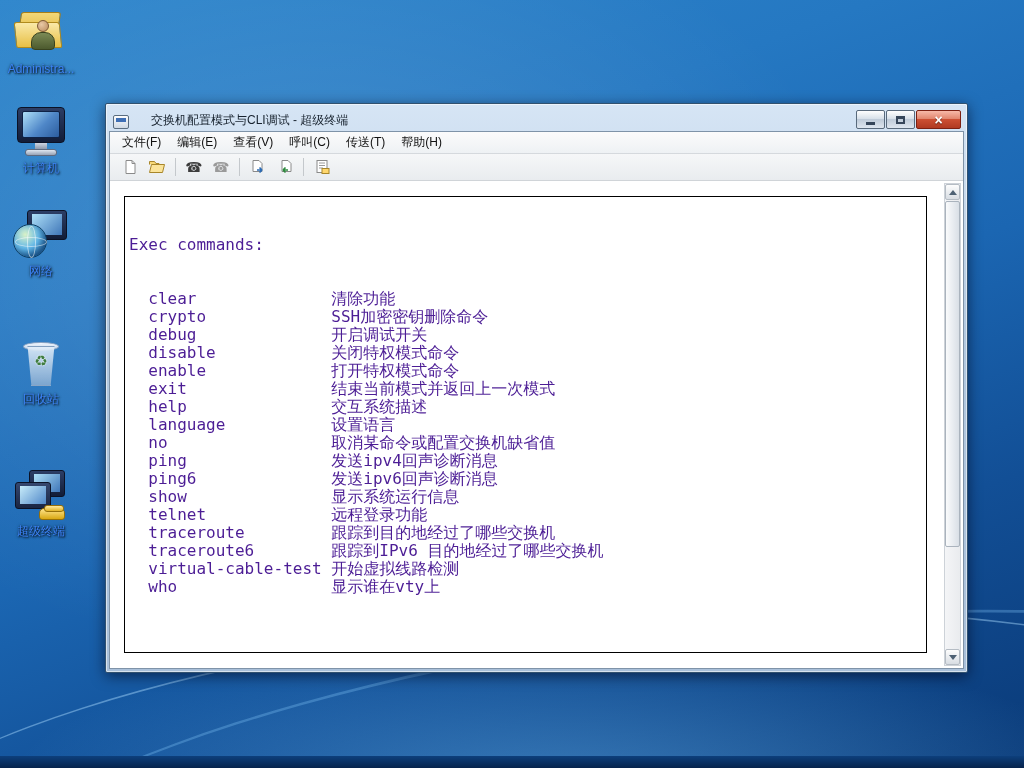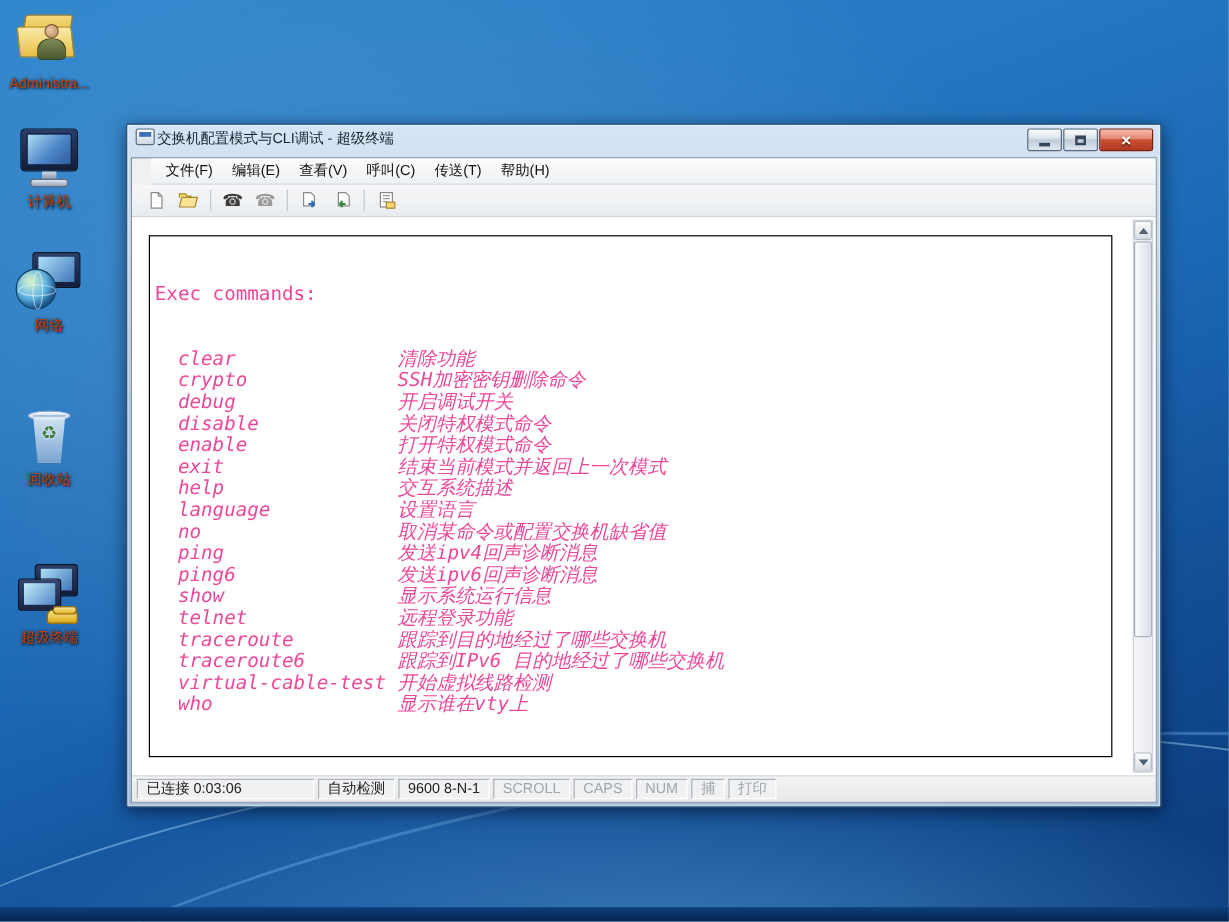--- a/index.html
+++ b/index.html
@@ -18,21 +18,21 @@
   .sw2 { left:-100px; bottom:-320px; width:1600px; height:460px;
          border-top:3px solid rgba(140,205,255,.30); transform:rotate(-7deg); }
   .bottom-glow { position:absolute; left:0; right:0; bottom:0; height:130px;
          background:radial-gradient(ellipse at 55% 115%, rgba(120,200,255,.40), transparent 70%); pointer-events:none; }
   .bottom-band { position:absolute; left:0; right:0; bottom:0; height:12px;
          background:linear-gradient(#0d3f7c,#06234c); pointer-events:none; }
 
   
   .desk-icon { position:absolute; width:74px; text-align:center; cursor:default; }
   .desk-icon .art { position:relative; width:56px; height:54px; margin:0 auto; }
-  .desk-icon .lbl { margin-top:2px; font-size:12px; color:#c2410c;
+  .desk-icon .lbl { margin-top:2px; font-size:12px; color:#3b82f6;
         text-shadow:1px 1px 2px rgba(0,0,0,.85), 0 0 3px rgba(0,0,0,.6); line-height:14px; }
 
   
   .folder-back  { position:absolute; left:6px; top:6px; width:40px; height:30px;
         background:linear-gradient(#f3d878,#dcae2f); border:1px solid #a87f17; border-radius:3px; transform:skewX(-8deg); }
   .folder-front { position:absolute; left:2px; top:16px; width:46px; height:26px;
         background:linear-gradient(#fae9a8,#e7bf45); border:1px solid #b08a1d; border-radius:3px 3px 2px 2px; transform:skewX(6deg); }
   .person-head  { position:absolute; left:24px; top:14px; width:12px; height:12px; border-radius:50%;
         background:radial-gradient(circle at 35% 35%, #e9c9a6, #b98a5c); border:1px solid #7d5836; }
   .person-body  { position:absolute; left:18px; top:26px; width:24px; height:18px; border-radius:10px 10px 4px 4px;
@@ -81,56 +81,56 @@
         background:linear-gradient(#ffe48a,#d9a814); border:1px solid #96700a; }
   .ht-phone::after { content:""; position:absolute; left:4px; top:-4px; width:18px; height:5px; border-radius:3px;
         background:linear-gradient(#ffe9a0,#e0b224); border:1px solid #96700a; }
 
   
   .window { position:absolute; left:105px; top:103px; width:863px; height:570px;
         border:1px solid #31516f; border-radius:2px; padding:3px;
         background:linear-gradient(#d6e5f5,#b3c9e0 40%,#a9c0da);
         box-shadow:0 3px 14px rgba(0,0,20,.55), inset 0 0 0 1px rgba(255,255,255,.55);
         display:flex; flex-direction:column; }
-  .titlebar { height:24px; display:flex; align-items:flex-start; padding:0 3px 2px 4px; gap:2px; }
+  .titlebar { height:24px; display:flex; align-items:flex-end; padding:0 3px 2px 4px; gap:22px; }
   .title-icon { width:16px; height:14px; border:1px solid #5a6d80; border-radius:2px;
         background:linear-gradient(#fdfdfd,#cfd9e4); position:relative; flex:0 0 auto; }
   .title-icon::after { content:""; position:absolute; left:2px; top:2px; width:10px; height:4px; background:#3f6fb5; }
   .title-text { font-size:12px; color:#17222e; flex:1 1 auto; white-space:nowrap; overflow:hidden; }
   .win-btns { display:flex; gap:1px; }
   .wbtn { width:29px; height:19px; border:1px solid #596a7c; border-radius:2px;
         background:linear-gradient(#fefefe,#d8e1ea 45%,#bfcbd9 50%,#dee6ef);
         display:flex; align-items:center; justify-content:center; cursor:default; }
   .wbtn .min-glyph { width:9px; height:3px; background:#36465a; margin-top:8px; }
   .wbtn .max-glyph { width:9px; height:8px; border:2px solid #36465a; border-top-width:3px; }
   .wbtn.close { width:45px; border-color:#7c2012;
         background:linear-gradient(#f7b9a9,#e2876f 45%,#cc4f33 50%,#b03a22); }
   .wbtn.close .x-glyph { color:#fff; font-size:14px; font-weight:bold; line-height:1;
         text-shadow:0 1px 1px rgba(0,0,0,.5); }
 
   .win-inner { flex:1; border:1px solid #7f93a8; background:#f0f0f0; display:flex; flex-direction:column; min-height:0; }
 
   .menubar { height:22px; background:linear-gradient(#fbfbfb,#eef1f4); border-bottom:1px solid #d5d9dd;
-        display:flex; align-items:center; padding-left:4px;margin-left:16px; }
+        display:flex; align-items:center; padding-left:4px; }
   .menu-item { font-size:12px; color:#111; padding:3px 8px; cursor:default; }
 
   .toolbar { height:27px; background:linear-gradient(#f6f7f8,#e9ecef); border-bottom:1px solid #d0d4d8;
         display:flex; align-items:center; padding-left:8px; gap:3px; }
   .tbtn { width:24px; height:22px; display:flex; align-items:center; justify-content:center; border:1px solid transparent; border-radius:2px; }
   .tb-sep { width:1px; height:18px; background:#c4c8cc; margin:0 3px; }
   .phone-glyph { font-size:14px; line-height:1; color:#3c3c3c; }
   .phone-glyph.dim { color:#9a9a9a; }
 
   .client { flex:1; background:#fff; position:relative; min-height:0; }
   .term-frame { position:absolute; left:14px; top:15px; right:36px; bottom:15px;
         border:1px solid #000; padding:3px 4px; overflow:hidden;
         font-family:"DejaVu Sans Mono","Liberation Mono",monospace;
-        font-size:16px; line-height:18px; color:#ec4899; white-space:pre; cursor:text; }
+        font-size:16px; line-height:18px; color:#4c1d95; white-space:pre; cursor:text; }
   .term-line { height:18px; }
-  .cmdrow { padding-left:2ch;font-style:italic; }
+  .cmdrow { padding-left:2ch; }
   .cmdrow .cmd { display:inline-block; width:19ch; }
 
   .scrollbar { position:absolute; top:2px; right:2px; bottom:2px; width:17px;
         background:linear-gradient(90deg,#f4f5f7,#e9ebee); border:1px solid #cdd2d8; }
   .sb-btn { position:absolute; left:0; width:15px; height:16px;
         background:linear-gradient(#fdfdfd,#d8dde3); border:1px solid #b5bcc4; border-radius:2px;
         display:flex; align-items:center; justify-content:center; }
   .sb-btn.up { top:0; } .sb-btn.down { bottom:0; }
   .arr-up { width:0; height:0; border-left:4px solid transparent; border-right:4px solid transparent; border-bottom:5px solid #4e6174; }
   .arr-down { width:0; height:0; border-left:4px solid transparent; border-right:4px solid transparent; border-top:5px solid #4e6174; }
@@ -283,25 +283,15 @@
           <div class="sb-btn up">
               <span class="arr-up"></span>
             </div>
           <div class="sb-thumb"></div>
           <div class="sb-btn down">
               <span class="arr-down"></span>
             </div>
         </div>
       </div>
 
-      <div class="statusbar">
-        <span class="seg s-conn">已连接 0:03:06</span>
-        <span class="seg">自动检测</span>
-        <span class="seg">9600 8-N-1</span>
-        <span class="seg dim">SCROLL</span>
-        <span class="seg dim">CAPS</span>
-        <span class="seg dim">NUM</span>
-        <span class="seg dim">捕</span>
-        <span class="seg dim">打印</span>
-      </div>
     </div>
   </div>
 </div>
 
 </body></html>

